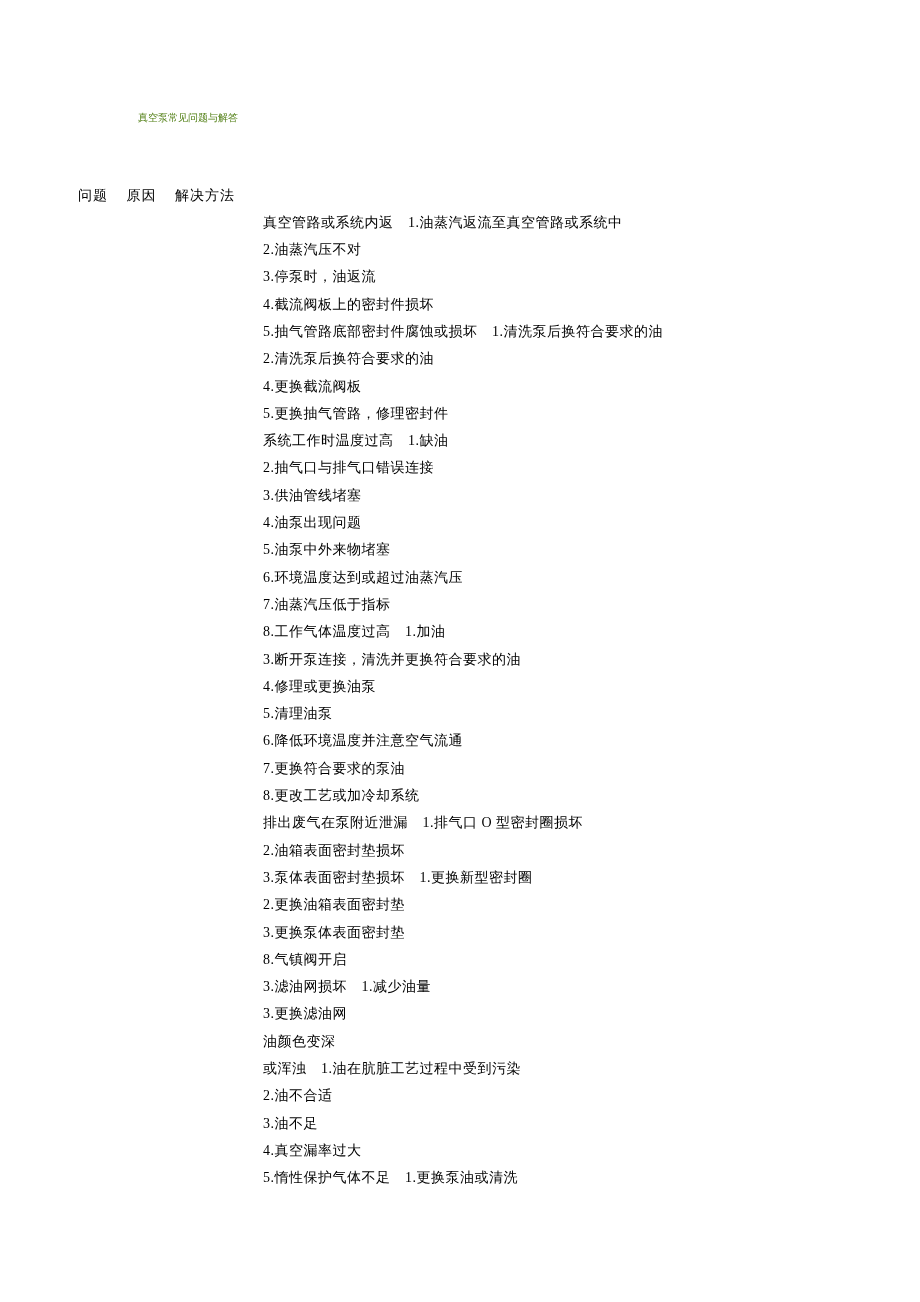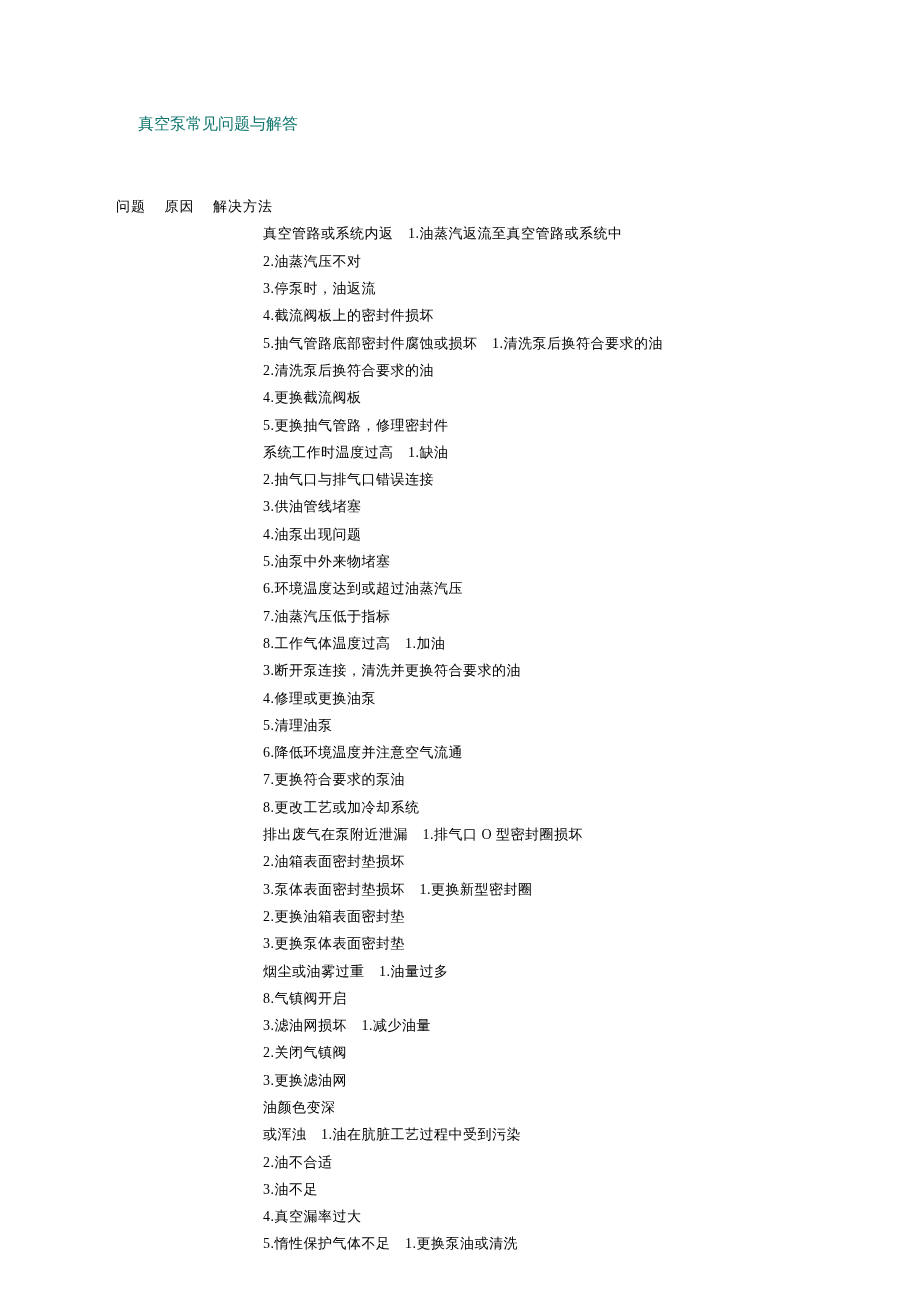--- a/index.html
+++ b/index.html
@@ -6,27 +6,27 @@
     body {
       width: 920px;
       background: #ffffff;
       font-family: "SimSun", "宋体", serif;
       font-size: 14px;
       line-height: 1.95;
       color: #000000;
       padding: 108px 0 40px 0;
     }
     .title {
-      color: #0f766e;
-      font-size: 16px;
+      color: #4d7c0f;
+      font-size: 10px;
       padding-left: 138px;
       margin-bottom: 54px;
     }
     .header-line {
-      padding-left: 116px;
+      padding-left: 78px;
       letter-spacing: 1px;
     }
     .header-line span {
       margin-right: 14px;
     }
     .content {
       padding-left: 232px;
       padding-right: 60px;
     }
     .line {
@@ -66,24 +66,22 @@
   <div class="line">4.修理或更换油泵</div>
   <div class="line">5.清理油泵</div>
   <div class="line">6.降低环境温度并注意空气流通</div>
   <div class="line">7.更换符合要求的泵油</div>
   <div class="line">8.更改工艺或加冷却系统</div>
   <div class="line">排出废气在泵附近泄漏　1.排气口 O 型密封圈损坏</div>
   <div class="line">2.油箱表面密封垫损坏</div>
   <div class="line">3.泵体表面密封垫损坏　1.更换新型密封圈</div>
   <div class="line">2.更换油箱表面密封垫</div>
   <div class="line">3.更换泵体表面密封垫</div>
-  <div class="line">烟尘或油雾过重　1.油量过多</div>
   <div class="line">8.气镇阀开启</div>
   <div class="line">3.滤油网损坏　1.减少油量</div>
-  <div class="line">2.关闭气镇阀</div>
   <div class="line">3.更换滤油网</div>
   <div class="line">油颜色变深</div>
   <div class="line">或浑浊　1.油在肮脏工艺过程中受到污染</div>
   <div class="line">2.油不合适</div>
   <div class="line">3.油不足</div>
   <div class="line">4.真空漏率过大</div>
   <div class="line">5.惰性保护气体不足　1.更换泵油或清洗</div>
 
 </div>
 

